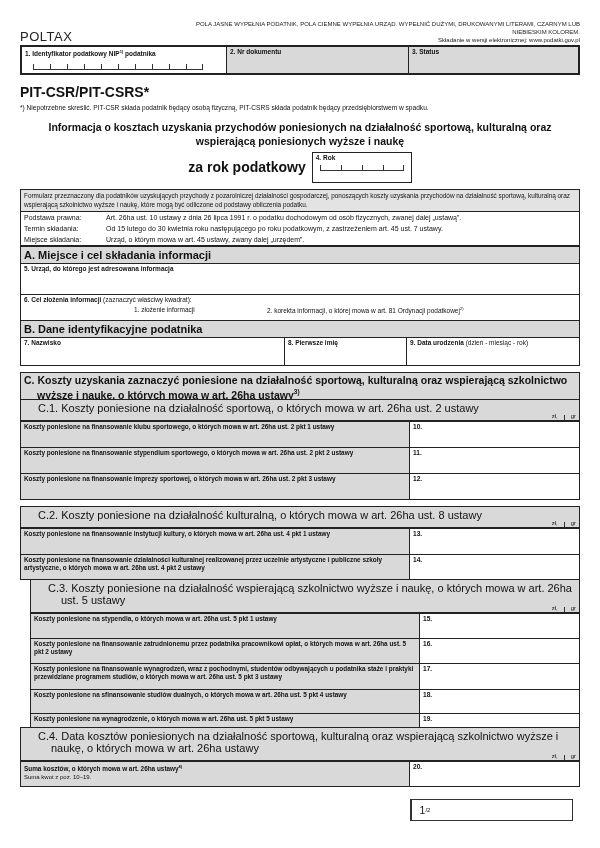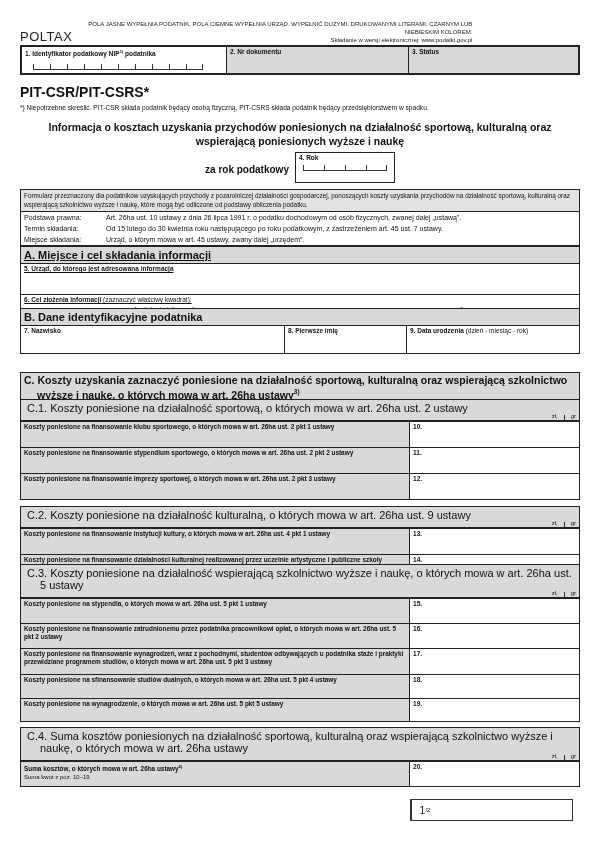--- a/index.html
+++ b/index.html
@@ -1,21 +1,21 @@
 <!DOCTYPE html>
 <html lang="pl"><head>
 <meta charset="utf-8">
 <style>
   * { margin:0; padding:0; box-sizing:border-box; }
   html,body { background:#fff; }
   body { width:600px; height:848px; font-family:"Liberation Sans", sans-serif; color:#111; position:relative; overflow:hidden; }
   .abs { position:absolute; left:20px; right:20px; }
 
   
-  #top-band { top:20px; display:flex; align-items:flex-end; }
+  #top-band { top:20px; display:flex; justify-content:space-between; align-items:flex-end; }
   .brand { font-size:13px; letter-spacing:0.5px; color:#222; }
   .instr { text-align:right; font-size:6px; line-height:8px; color:#222; max-width:400px; }
 
   
   #id-table { top:45px; height:30px; display:flex; border:2px solid #222; }
   #id-table .cell { border-left:1px solid #222; display:flex; flex-direction:column; padding:1px 3px; }
   #id-table .cell:first-child { border-left:none; }
   .cell-label { font-size:6.5px; font-weight:bold; line-height:8px; }
   .shaded { background:#d9d9d9; }
   .c-nip { width:204px; background:#fff; }
@@ -28,69 +28,69 @@
   .comb-nip { margin-left:8px; margin-bottom:2px; }
   .comb-nip i { width:17px; }
   .comb-rok { margin:3px auto 4px auto; }
   .comb-rok i { width:21px; }
 
   
   #form-code { top:84px; font-size:14px; font-weight:bold; }
   #footnote { top:104px; font-size:6.6px; }
   #main-title { top:120px; text-align:center; font-size:10.5px; font-weight:bold; line-height:14px; }
   #year-row { top:152px; display:flex; justify-content:center; align-items:flex-end; }
-  .tax-year-label { font-size:10px; font-weight:bold; margin-right:6px; margin-bottom:8px; }
+  .tax-year-label { font-size:14px; font-weight:bold; margin-right:6px; margin-bottom:8px; }
   .year-box { width:100px; height:31px; border:1.5px solid #222; display:flex; flex-direction:column; padding:1px 3px; }
 
   
   #info-table { top:189px; border:1.5px solid #222; }
   .info-desc { background:#e3e3e3; font-size:6.4px; line-height:8.5px; padding:2px 3px; border-bottom:1px solid #222; }
   .info-row { display:flex; font-size:7px; line-height:11px; }
   .info-row .lab { width:85px; padding-left:3px; flex:none; }
 
   
   .sec-header { background:#d9d9d9; border-bottom:1px solid #222; padding:2px 3px 1px 3px; }
   .sec-title { font-size:11px; font-weight:bold; line-height:13px; }
   .hang { padding-left:13px; text-indent:-13px; }
   .box { border:1.5px solid #222; background:#fff; }
 
   
-  #section-a { top:246px;text-decoration:underline; }
+  #section-a { top:246px; }
   .row5 { height:31px; padding:1px 3px; border-bottom:1px solid #222; }
   .f-label { font-size:6.5px; font-weight:bold; line-height:8px; }
   .f-note { font-weight:normal; }
   .row6 { padding:1px 3px 3px 3px; }
   .opts { position:relative; height:11px; font-size:6.5px; margin-top:2px; }
   .opt1 { position:absolute; left:110px; }
   .opt2 { position:absolute; left:243px; }
 
   
-  #section-b { top:308px; }
+  #section-b { top:320px; }
   .b-sub { font-size:8.5px; line-height:10px; font-weight:normal; padding-left:12px; }
   .b-cells { display:flex; height:27px; }
   .b-cells .cell { border-left:1px solid #222; padding:1px 3px; }
   .b-cells .cell:first-child { border-left:none; }
   .b-c1 { width:263px; } .b-c2 { width:122px; } .b-c3 { flex:1; }
 
   
   #c-header { top:372px; background:#d9d9d9; border:1.5px solid #222; padding:1px 3px; }
   #c-header .t { font-size:10.5px; font-weight:bold; line-height:12px; }
   sup { font-size:0.62em; }
 
-  .sub-header { position:relative; background:#d9d9d9; border-bottom:1px solid #222; padding:2px 3px 6px 6px; }
+  .sub-header { position:relative; background:#d9d9d9; border-bottom:1px solid #222; padding:2px 3px 6px 17px; }
   .sub-title { font-size:11px; line-height:12px; font-weight:normal; }
   .zlgr { position:absolute; right:3px; bottom:0; display:flex; align-items:flex-end; font-size:6px; line-height:7px; }
   .zlgr .tick { display:block; width:0; height:5px; border-left:1px solid #333; margin:0 6px; }
 
   .crow { display:flex; border-top:1px solid #222; }
   .crow:first-of-type { border-top:none; }
   .crow .lab { width:389px; flex:none; background:#d9d9d9; border-right:1px solid #222; padding:1px 3px; font-size:6.4px; font-weight:bold; line-height:8px; }
   .crow .val { flex:1; background:#fff; padding:1px 3px; font-size:6.6px; font-weight:bold; }
   .sub-lab { font-weight:normal; font-size:6px; }
-  #c1 { top:399px; } #c2 { top:506px; } #c3 { top:564px; } #c4 { top:727px; }
+  #c1 { top:399px; } #c2 { top:506px; } #c3 { top:579px;margin-left:10px; } #c4 { top:727px; }
   .h26 { min-height:26px; } .h25 { min-height:25px; } .h24 { min-height:24px; } .h23 { min-height:23px; }
 
   
   #footer { position:absolute; top:799px; left:410px; width:163px; height:22px; border:1.5px solid #333; display:flex; background:#fff; }
   .foot-code { flex:1; display:flex; align-items:center; justify-content:center; font-size:12.5px; font-weight:bold; letter-spacing:0.2px; }
   .foot-code sub { font-size:6px; }
   .foot-page { width:27px; border-left:1.5px solid #333; display:flex; align-items:center; justify-content:center; font-size:10.5px; }
   .foot-page sub { font-size:6px; }
 </style>
 </head>
@@ -217,21 +217,21 @@
     <div class="val">11.</div>
   </div>
   <div class="crow h26">
     <div class="lab">Koszty poniesione na finansowanie imprezy sportowej, o których mowa w art. 26ha ust. 2 pkt 3 ustawy</div>
     <div class="val">12.</div>
   </div>
 </div>
 
 <div id="c2" class="abs box">
   <div class="sub-header">
-    <div class="sub-title hang">C.2. Koszty poniesione na działalność kulturalną, o których mowa w art. 26ha ust. 9 ustawy</div>
+    <div class="sub-title hang">C.2. Koszty poniesione na działalność kulturalną, o których mowa w art. 26ha ust. 8 ustawy</div>
     <div class="zlgr">
         <span>zł,</span>
         <span class="tick"></span>
         <span>gr</span>
       </div>
   </div>
   <div class="crow h26">
     <div class="lab">Koszty poniesione na finansowanie instytucji kultury, o których mowa w art. 26ha ust. 4 pkt 1 ustawy</div>
     <div class="val">13.</div>
   </div>
@@ -267,21 +267,21 @@
     <div class="val">18.</div>
   </div>
   <div class="crow h23">
     <div class="lab">Koszty poniesione na wynagrodzenie, o których mowa w art. 26ha ust. 5 pkt 5 ustawy</div>
     <div class="val">19.</div>
   </div>
 </div>
 
 <div id="c4" class="abs box">
   <div class="sub-header">
-    <div class="sub-title hang">C.4. Suma kosztów poniesionych na działalność sportową, kulturalną oraz wspierającą szkolnictwo wyższe i naukę, o których mowa w art. 26ha ustawy</div>
+    <div class="sub-title hang">C.4. Data kosztów poniesionych na działalność sportową, kulturalną oraz wspierającą szkolnictwo wyższe i naukę, o których mowa w art. 26ha ustawy</div>
     <div class="zlgr">
         <span>zł,</span>
         <span class="tick"></span>
         <span>gr</span>
       </div>
   </div>
   <div class="crow h25">
     <div class="lab">
       <div><span>Suma kosztów, o których mowa w art. 26ha ustawy</span><sup>4)</sup></div>
       <div class="sub-lab">Suma kwot z poz. 10–19.</div>

